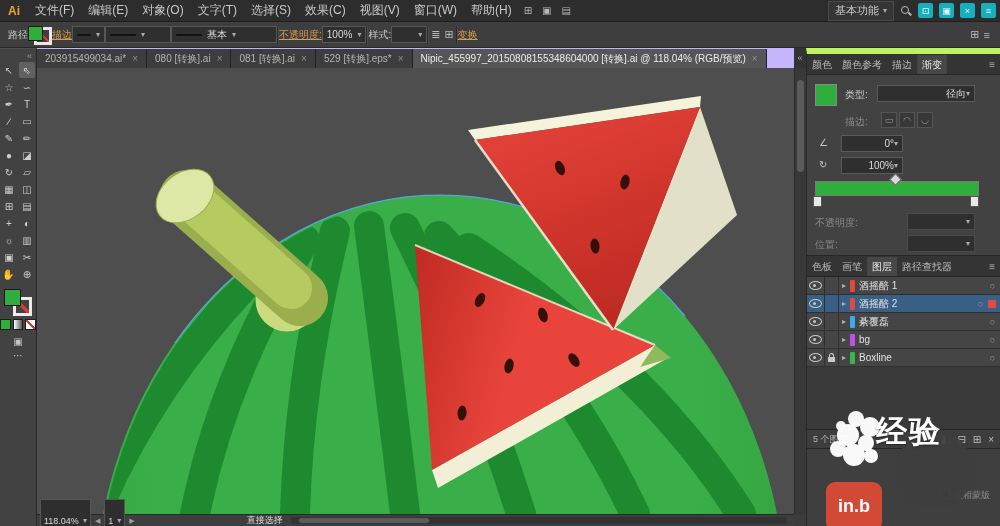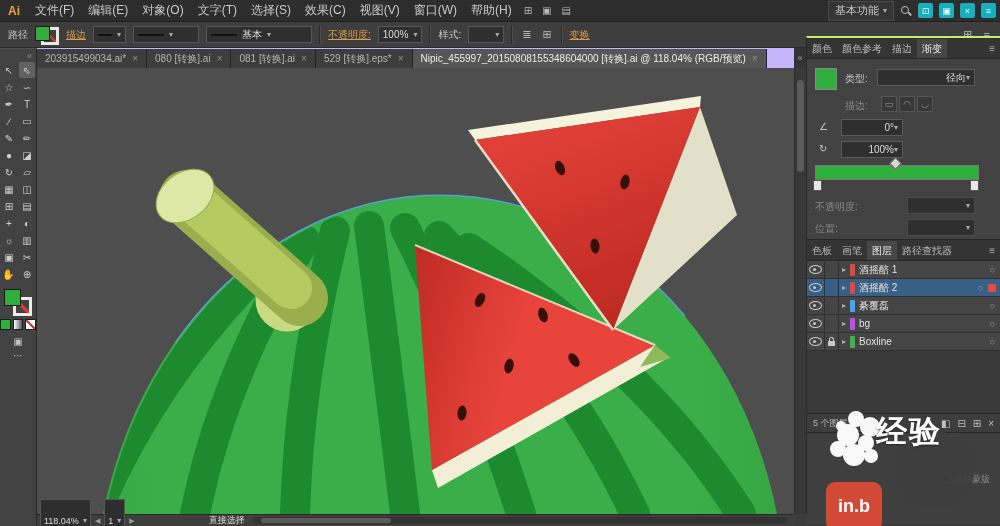--- a/index.html
+++ b/index.html
@@ -13,21 +13,21 @@
   .mb-icon{padding:0 5px;color:#b8b8b8;font-size:10px}
   .mb-right{margin-left:auto;display:flex;align-items:center;gap:6px}
   .workspace{display:flex;align-items:center;gap:4px;padding:0 6px;height:18px;border:1px solid #4a4a4a;background:#353535}
   .mag{width:12px;height:12px;position:relative;display:inline-block}
   .mag::before{content:'';position:absolute;left:1px;top:1px;width:6px;height:6px;border:1.5px solid #bbb;border-radius:50%}
   .mag::after{content:'';position:absolute;left:8px;top:8px;width:4px;height:1.5px;background:#bbb;transform:rotate(45deg)}
   .cap-icon{width:15px;height:15px;border-radius:2px;background:#17aebe;color:#eaffff;
     display:flex;align-items:center;justify-content:center;font-size:9px}
   
   .controlbar{position:absolute;left:0;top:22px;width:1000px;height:26px;background:#3e3e3e;
-    border-bottom:1px solid #282828;display:flex;align-items:center;gap:7px;padding:0 8px;box-sizing:border-box;font-size:10px}
+    border-bottom:1px solid #282828;display:flex;align-items:center;padding:0 8px;box-sizing:border-box;font-size:10px}
   .link{color:#d79b4a;text-decoration:underline}
   .cb-box{background:#2f2f2f;border:1px solid #575757;height:15px;display:flex;align-items:center;
     gap:5px;padding:0 4px;color:#ddd;font-size:10px}
   .cb-sep{width:1px;height:18px;background:#2a2a2a;border-right:1px solid #4d4d4d}
   .dd{font-size:8px;color:#aaa}
   .sw-pair{position:relative;width:24px;height:20px}
   .sw-fill{position:absolute;left:0;top:1px;width:13px;height:13px;background:var(--fill-green,#2fae3e);border:1px solid #1d1d1d}
   .sw-stroke{position:absolute;right:0;bottom:0;width:12px;height:12px;border:3px solid #e8e8e8;background:
     linear-gradient(45deg,transparent 42%,#d23b2e 42%,#d23b2e 58%,transparent 58%)}
   .stroke-line{display:inline-block;width:26px;height:2px;background:#111;border-radius:2px}
@@ -58,22 +58,22 @@
   .tb-bottom{display:flex;flex-direction:column;align-items:center;gap:3px;margin-top:6px;color:#c4c4c4;font-size:10px}
   
   .canvas{position:absolute;left:37px;top:68px;width:757px;height:446px;background:var(--canvas-bg,#4e4e4e);overflow:hidden}
   .canvas svg{position:absolute;left:0;top:0}
   
   .vcollapse{position:absolute;left:794px;top:48px;width:12px;height:20px;background:#333;color:#aaa;
     font-size:9px;display:flex;align-items:center;justify-content:center;border-bottom:1px solid #222}
   .vscroll{position:absolute;left:794px;top:68px;width:12px;height:446px;background:#383838;border-left:1px solid #2b2b2b;box-sizing:border-box}
   .vthumb{position:absolute;left:2px;top:12px;width:7px;height:92px;background:#5b5b5b;border-radius:4px}
   
-  .dock{position:absolute;left:806px;top:36px;width:194px;height:478px;background:#3f3f3f;
-    border-left:1px solid #282828;border-top:2px solid #bef264;box-sizing:border-box}
+  .dock{position:absolute;left:806px;top:48px;width:194px;height:478px;background:#3f3f3f;
+    border-left:1px solid #282828;border-top:6px solid #bef264;box-sizing:border-box}
   .phead{height:20px;background:#343434;display:flex;align-items:center;border-bottom:1px solid #262626;font-size:10px}
   .ptab{padding:0 5px;line-height:19px;color:#b9b9b9;white-space:nowrap}
   .ptab.active{background:#474747;color:#ededed}
   .pmenu{margin-left:auto;padding:0 5px;color:#b0b0b0}
   .gp-content{position:relative;height:180px;background:#424242;border-bottom:1px solid #262626}
   .gp-label{position:absolute;font-size:10px;color:#c4c4c4}
   .gp-dim{color:#8a8a8a}
   .gp-box{position:absolute;background:#2f2f2f;border:1px solid #5a5a5a;height:15px;display:flex;
     align-items:center;justify-content:flex-end;padding:0 4px;font-size:10px;color:#ddd}
   .gp-box.dis{color:#777;border-color:#4a4a4a}
@@ -103,21 +103,21 @@
     padding:0 6px;font-size:9px;color:#b5b5b5;}
   .lp-icons{margin-left:auto;display:flex;gap:7px;font-size:10px;color:#c0c0c0}
   .panel-rest{position:relative;height:92px;background:#3f3f3f}
   .cbx{display:inline-block;width:8px;height:8px;border:1px solid #777;background:#333;margin-right:4px;vertical-align:-1px}
   .invmask{position:absolute;right:10px;top:40px;font-size:9px;color:#8b8b8b}
   
   .statusbar{position:absolute;left:37px;top:514px;width:757px;height:12px;background:#3e3e3e;
     border-top:1px solid #292929;display:flex;align-items:center;gap:4px;padding:0 3px;box-sizing:border-box;font-size:9px}
   .zoom-box,.ab-box{background:#2e2e2e;border:1px solid #555;height:10px;display:flex;align-items:center;gap:4px;padding:16px 3px;color:#ddd}
   .sb-arrow{color:#9f9f9f;font-size:7px}
-  .tool-name{margin-left:70px;color:#dcdcdc}
+  .tool-name{margin-left:108px;color:#dcdcdc}
   .hscroll{flex:1;height:7px;background:#333;border-radius:3px;margin:0 4px;position:relative}
   .hthumb{position:absolute;left:8px;top:1px;width:130px;height:5px;background:#5b5b5b;border-radius:3px}
   
   .wm{position:absolute;left:810px;top:405px;width:190px;height:121px;pointer-events:none;z-index:40}
   .wm-circle{position:absolute;left:86px;top:26px;width:78px;height:78px;border-radius:50%;background:#3e3e3e;opacity:.95}
   .wm-dots{position:absolute;left:26px;top:16px;width:10px;height:10px;border-radius:50%;background:#fff;
     box-shadow:15px -7px 0 3px #fff,29px 1px 0 5px #fff,7px 9px 0 6px #fff,25px 17px 0 3px #fff,
     -3px 23px 0 3px #fff,13px 29px 0 6px #fff,30px 30px 0 2px #fff;opacity:.97}
   .wm-text{position:absolute;left:66px;top:6px;font-size:31px;font-weight:bold;color:#fff;letter-spacing:2px;
     text-shadow:0 1px 2px rgba(0,0,0,.35)}

